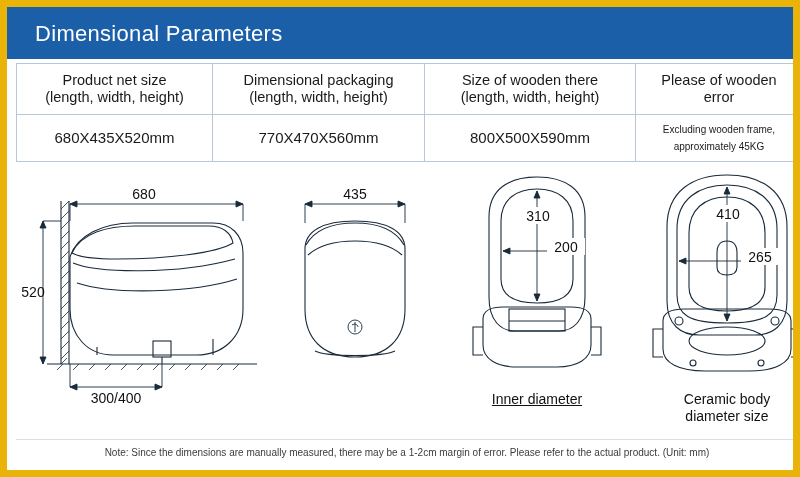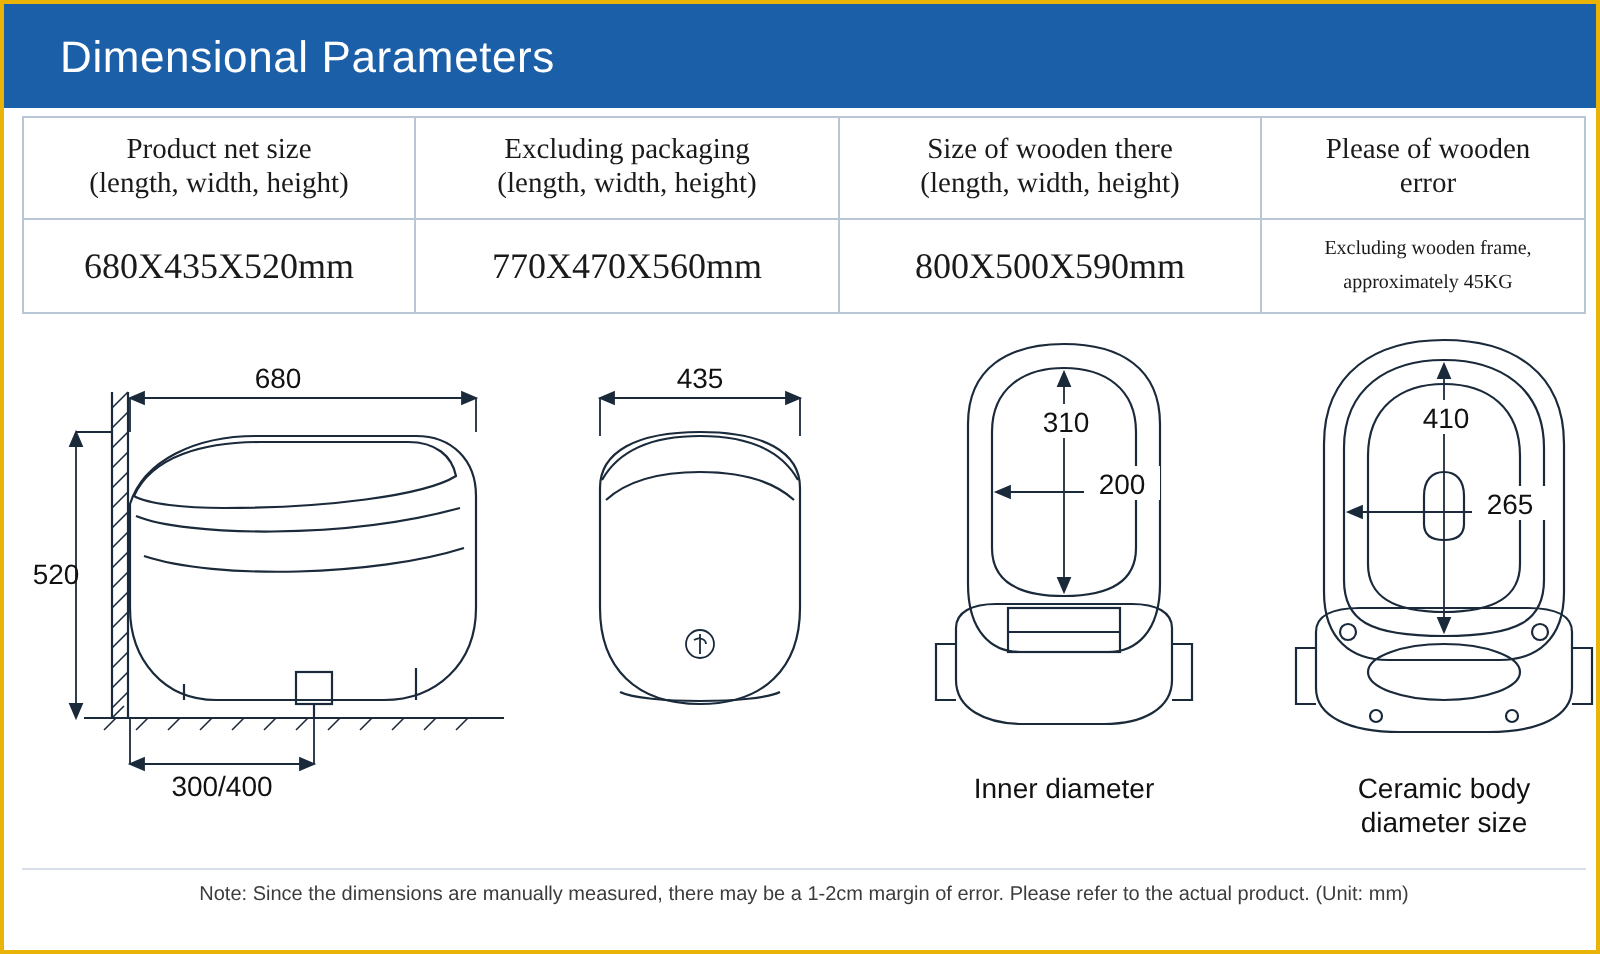--- a/index.html
+++ b/index.html
@@ -9,21 +9,21 @@
   }
   body {
     font-family: "Liberation Sans", sans-serif;
   }
   #page {
     position: relative;
     width: 800px;
     height: 477px;
     background: #ffffff;
     box-sizing: border-box;
-    border: 2px solid #eab308;
+    border: 7px solid #eab308;
     overflow: hidden;
   }
   
   #header-bar {
     position: absolute;
     left: 0;
     top: 0;
     width: 800px;
     height: 52px;
     background: #1b5fa8;
@@ -46,35 +46,34 @@
     width: 782px;
     border-collapse: collapse;
     table-layout: fixed;
   }
   #spec-table td {
     border: 1px solid #b9c6d6;
     padding: 0;
     vertical-align: middle;
     text-align: center;
     color: #1a1a1a;
-    font-family: Liberation Serif, serif;
   }
   .hdr-cell {
     height: 46px;
     font-size: 14.5px;
     line-height: 17px;
     padding: 2px 4px !important;
   }
   .hdr-cell.left-align {
     text-align: left;
     padding-left: 9px !important;
   }
   .val-cell {
     height: 42px;
-    font-size: 18px;
+    font-size: 15px;
     line-height: 18px;
     padding: 2px 4px !important;
   }
   .val-cell.left-align {
     text-align: left;
     padding-left: 9px !important;
     font-size: 10px;
     line-height: 17px;
   }
   
@@ -123,21 +122,21 @@
   </div>
 
   <table id="spec-table">
     <tbody>
         <tr>
       <td class="hdr-cell" style="width:187px">
         <div>Product net size</div>
         <div>(length, width, height)</div>
       </td>
       <td class="hdr-cell" style="width:203px">
-        <div>Excluding packaging</div>
+        <div>Dimensional packaging</div>
         <div>(length, width, height)</div>
       </td>
       <td class="hdr-cell" style="width:202px">
         <div>Size of wooden there</div>
         <div>(length, width, height)</div>
       </td>
       <td class="hdr-cell left-align">
         <div>Please of wooden</div>
         <div>error</div>
       </td>
@@ -342,21 +341,21 @@
 
       <g stroke="#1a2a3a" fill="#1a2a3a" stroke-width="0.9">
         <line x1="42" y1="92" x2="138" y2="92"></line>
         <polygon points="42,92 49,89 49,95"></polygon>
         <polygon points="138,92 131,89 131,95"></polygon>
       </g>
       <rect x="104" y="79" width="38" height="17" fill="#ffffff"></rect>
       <text x="123" y="93" text-anchor="middle" font-family="Liberation Sans, sans-serif" font-size="14" fill="#111">265</text>
     </svg>
 
-    <div class="drawing-label" style="left:430px; top:232px;">
+    <div class="drawing-label" style="left:430px; top:232px;text-decoration:underline;">
       <div>Inner diameter</div>
     </div>
     <div class="drawing-label" style="left:620px; top:232px;">
       <div>Ceramic body</div>
       <div>diameter size</div>
     </div>
   </div>
 
   <div id="footer-divider"></div>
   <div id="footer-note">Note: Since the dimensions are manually measured, there may be a 1-2cm margin of error. Please refer to the actual product. (Unit: mm)</div>

